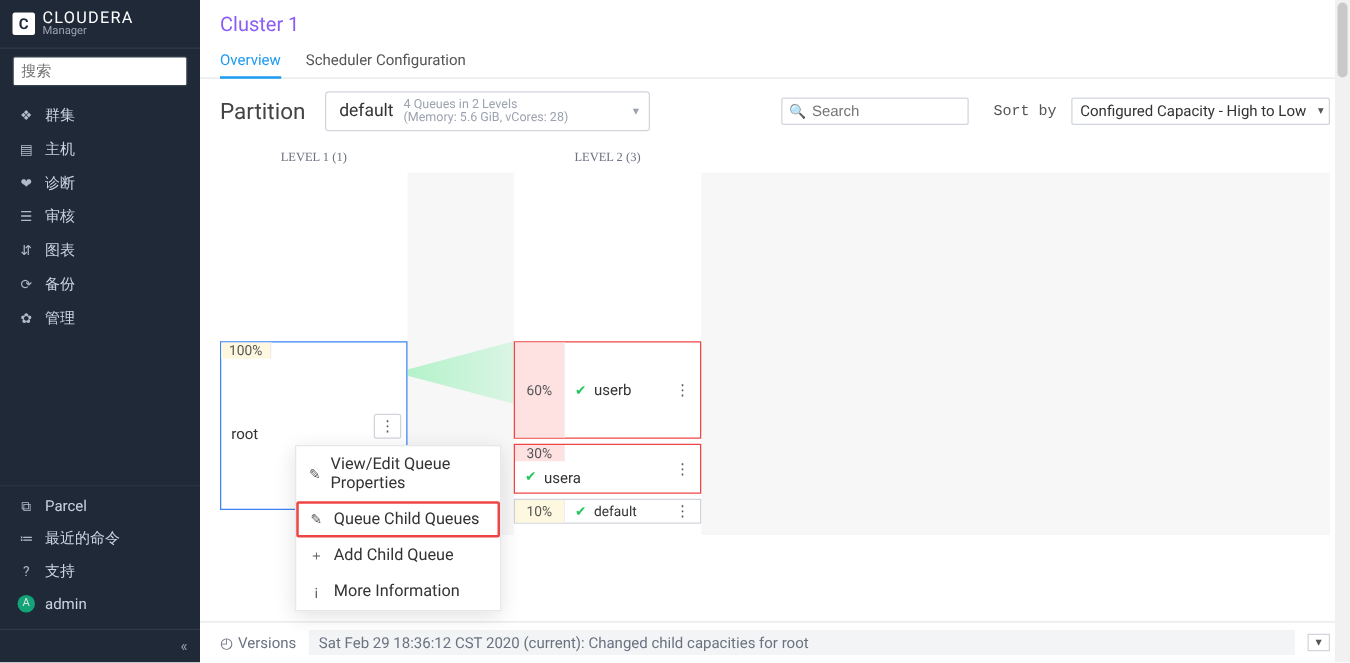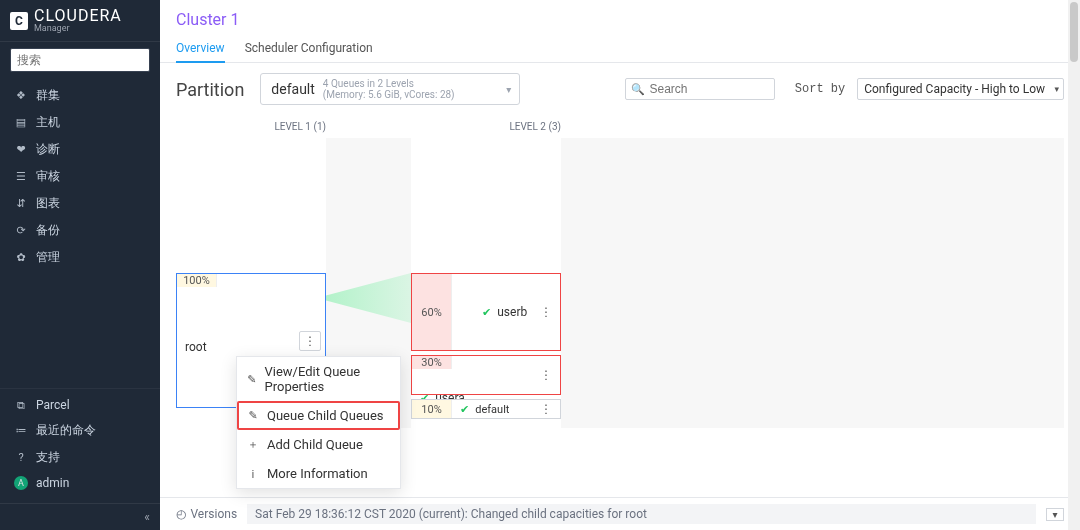--- a/index.html
+++ b/index.html
@@ -3,21 +3,21 @@
 <meta charset="utf-8">
 <style>
   * { box-sizing: border-box; margin: 0; padding: 0; }
   body { font-family: -apple-system, BlinkMacSystemFont, "Segoe UI", Roboto, Arial, sans-serif; font-size: 13px; color: #333; background: #fff; overflow: hidden; }
   .app { display: flex; width: 1080px; height: 530px; position: relative; }
 
   
   .sidebar { width: 160px; background: #1f2937; color: #d1d5db; display: flex; flex-direction: column; font-size: 12px; }
   .logo-bar { display: flex; align-items: center; padding: 8px 10px; border-bottom: 1px solid rgba(255,255,255,0.08); }
   .logo-badge { width: 18px; height: 18px; background: #fff; color: #1f2937; font-weight:700; font-size:12px; display:flex; align-items:center; justify-content:center; border-radius:2px; margin-right:6px;}
-  .logo-text { font-size:16px; letter-spacing:1px; color:#fff; line-height:1; }
+  .logo-text { font-size:13px; letter-spacing:1px; color:#fff; line-height:1; }
   .logo-sub { font-size:9px; color:#9ca3af; line-height:1; }
   .search-wrap { padding: 6px 10px; }
   .search-wrap input { width: 100%; padding: 4px 6px; font-size:12px; background:#fff; border:1px solid #374151; border-radius:2px; }
   .nav { flex:1; padding: 4px 0; }
   .nav-item { display:flex; align-items:center; padding: 5px 14px; cursor:pointer; color:#cbd5e1; }
   .nav-icon { width:14px; text-align:center; margin-right:8px; font-size:11px; opacity:.85;}
   .nav-bottom { padding: 4px 0 8px 0; border-top:1px solid rgba(255,255,255,0.05);}
   .nav-admin .nav-icon { background:#10b981; color:#fff; width:14px; height:14px; border-radius:50%; display:inline-flex; align-items:center; justify-content:center; font-size:9px;}
   .collapse-bar { text-align:right; padding:6px 10px; color:#9ca3af; border-top:1px solid rgba(255,255,255,0.08); cursor:pointer;}
 
@@ -35,39 +35,39 @@
   .partition-select .caret { position:absolute; right:8px; top:50%; transform:translateY(-50%); font-size:10px; color:#9ca3af;}
   .toolbar-spacer { flex:1; }
   .search-box { display:flex; align-items:center; border:1px solid #d1d5db; border-radius:2px; padding:3px 6px; width:150px; color:#9ca3af;}
   .search-box input { border:none; outline:none; font-size:12px; width:100%; margin-left:4px; color:#333;}
   .sortby { font-size:12px; color:#555; margin-left:8px;font-family:Liberation Mono, monospace;}
   .sort-select { border:1px solid #d1d5db; border-radius:2px; padding:3px 18px 3px 6px; font-size:12px; color:#333; position:relative; cursor:pointer; background:#fff;}
   .sort-select .caret { position:absolute; right:4px; top:50%; transform:translateY(-50%); font-size:9px; color:#555;}
 
   
   .levels-header { display:flex; margin: 0 16px; }
-  .level-col { font-size:10px; color:#6b7280; padding:6px 0; text-align:right; }
+  .level-col { font-size:10px; color:#6b7280; padding:6px 0; text-align:center;font-family:Liberation Serif, serif; }
   .level-col.l1 { width:150px; }
   .level-col.gap1 { width:85px; }
   .level-col.l2 { width:150px; }
 
   
   .canvas { position:relative; margin: 0 16px; height:290px; background:#f7f7f7;}
   .col-bg { position:absolute; top:0; bottom:0; background:#ffffff;}
   .col-bg.c1 { left:0; width:150px;}
   .col-bg.c2 { left:235px; width:150px;}
 
   .queue { position:absolute; display:flex; border:1px solid #d1d5db; background:#fff; font-size:12px;}
   .queue .pct { width:40px; background:#fff8e1; display:flex; align-items:center; justify-content:center; font-size:11px; color:#555; border-right:1px solid #eee;}
   .queue .pct.red { background:#fde2e1; }
   .queue .body { flex:1; display:flex; align-items:center; padding:0 8px; gap:6px;}
   .queue .check { color:#22c55e; font-size:11px;}
   .queue .kebab { position:absolute; right:4px; top:50%; transform:translateY(-50%); color:#555; cursor:pointer; font-size:12px; padding:2px 4px;}
   .queue.selected { border:1px solid #3b82f6;flex-direction:column; }
-  .queue.sel-red { border:1px solid #ef4444;gap:22px; }
+  .queue.sel-red { border:1px solid #ef4444; }
 
   
   .connector { position:absolute; background:linear-gradient(90deg, rgba(134,239,172,0.6), rgba(134,239,172,0.25)); }
 
   
   .menu { position:absolute; background:#fff; border:1px solid #e5e7eb; box-shadow:0 4px 16px rgba(0,0,0,0.12); font-size:13px; color:#333; width:165px; z-index:20;}
   .menu .mi { display:flex; align-items:center; gap:8px; padding:7px 10px; cursor:pointer;}
   .menu .mi .mi-icon { width:12px; text-align:center; font-size:11px; color:#555;}
   .menu .mi.highlight { outline:2px solid #ef4444; outline-offset:-2px; border-radius:2px;}
 

